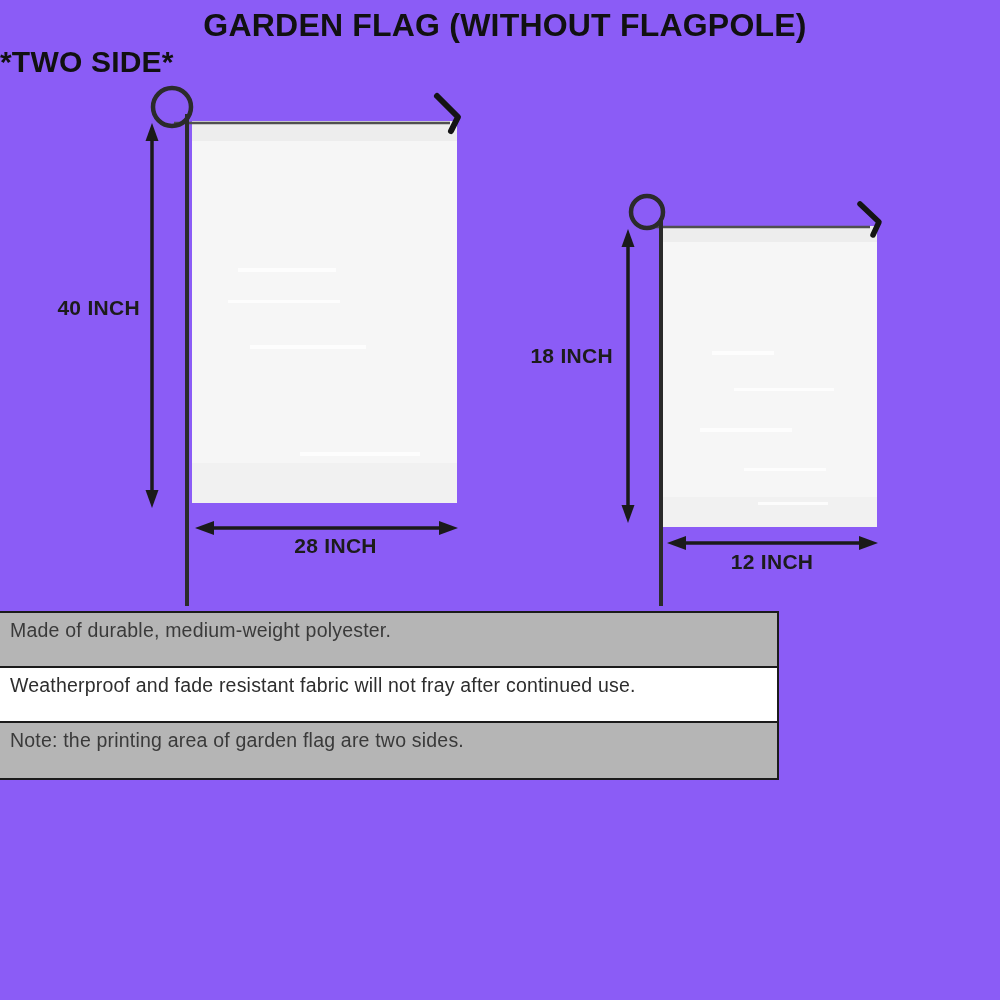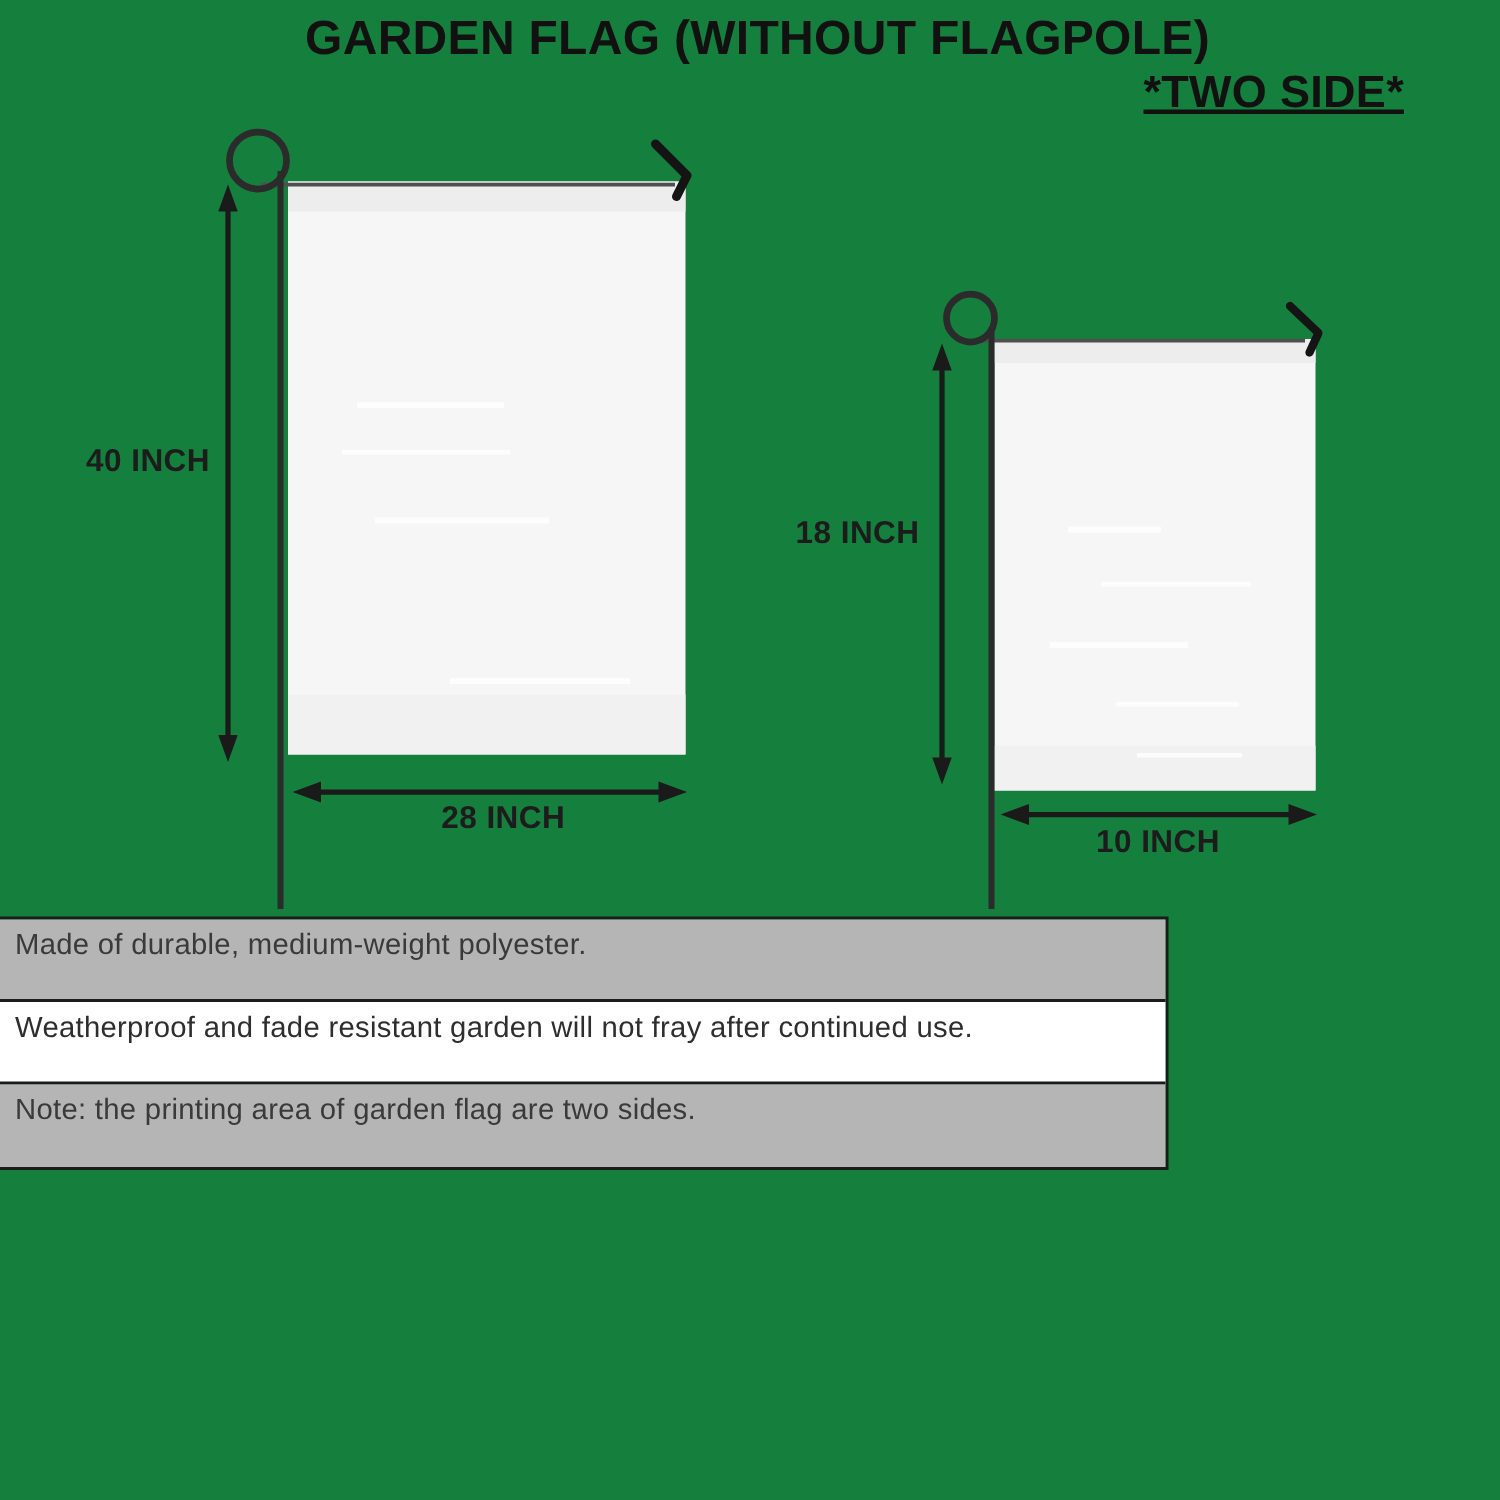--- a/index.html
+++ b/index.html
@@ -1,37 +1,36 @@
 <!DOCTYPE html>
 <html><head>
 <meta charset="utf-8">
 <style>
   * { margin:0; padding:0; box-sizing:border-box; }
   html,body { background:#ffffff; }
   .canvas {
     position:relative;
     width:1000px; height:1000px;
-    background:#15803d;
+    background:#8b5cf6;
     overflow:hidden;
     font-family:"Liberation Sans", sans-serif;
     color:#1c1c1c;
   }
   
   .title-line1 {
     position:absolute; top:7px; left:0; width:1010px;
     text-align:center;
     font-size:32px; font-weight:bold; letter-spacing:0.2px;
     color:#111111;
   }
   .title-line2 {
     position:absolute; top:45px; left:0; width:936px;
-    text-align:right;
+    text-align:left;
     font-size:30px; font-weight:bold; letter-spacing:0.2px;
     color:#111111;
-    text-decoration:underline;
   }
   
   .diagram-svg { position:absolute; top:0; left:0; width:1000px; height:1000px; }
   .dim-label {
     position:absolute;
     font-size:21px; font-weight:bold; color:#1c1c1c;
     letter-spacing:0.3px; line-height:24px;
   }
   .label-h-large { left:0;   top:296px; width:140px; text-align:right; }
   .label-w-large { left:190px; top:534px; width:264px; text-align:center;padding-left:27px; }
@@ -126,27 +125,27 @@
         <line x1="684" y1="543" x2="861" y2="543" stroke-width="3.5"></line>
         <polygon points="667,543 686,536 686,550" stroke="none"></polygon>
         <polygon points="878,543 859,536 859,550" stroke="none"></polygon>
       </g>
     </g>
   </svg>
 
   <div class="dim-label label-h-large">40 INCH</div>
   <div class="dim-label label-w-large">28 INCH</div>
   <div class="dim-label label-h-small">18 INCH</div>
-  <div class="dim-label label-w-small">10 INCH</div>
+  <div class="dim-label label-w-small">12 INCH</div>
 
   <div class="feature-table">
     <div class="feature-row shaded">
       <span>Made of durable, medium-weight polyester.</span>
     </div>
     <div class="feature-row plain">
-      <span>Weatherproof and fade resistant garden will not fray after continued use.</span>
+      <span>Weatherproof and fade resistant fabric will not fray after continued use.</span>
     </div>
     <div class="feature-row shaded">
       <span>Note: the printing area of garden flag are two sides.</span>
     </div>
   </div>
 
 </div>
 
 </body></html>

